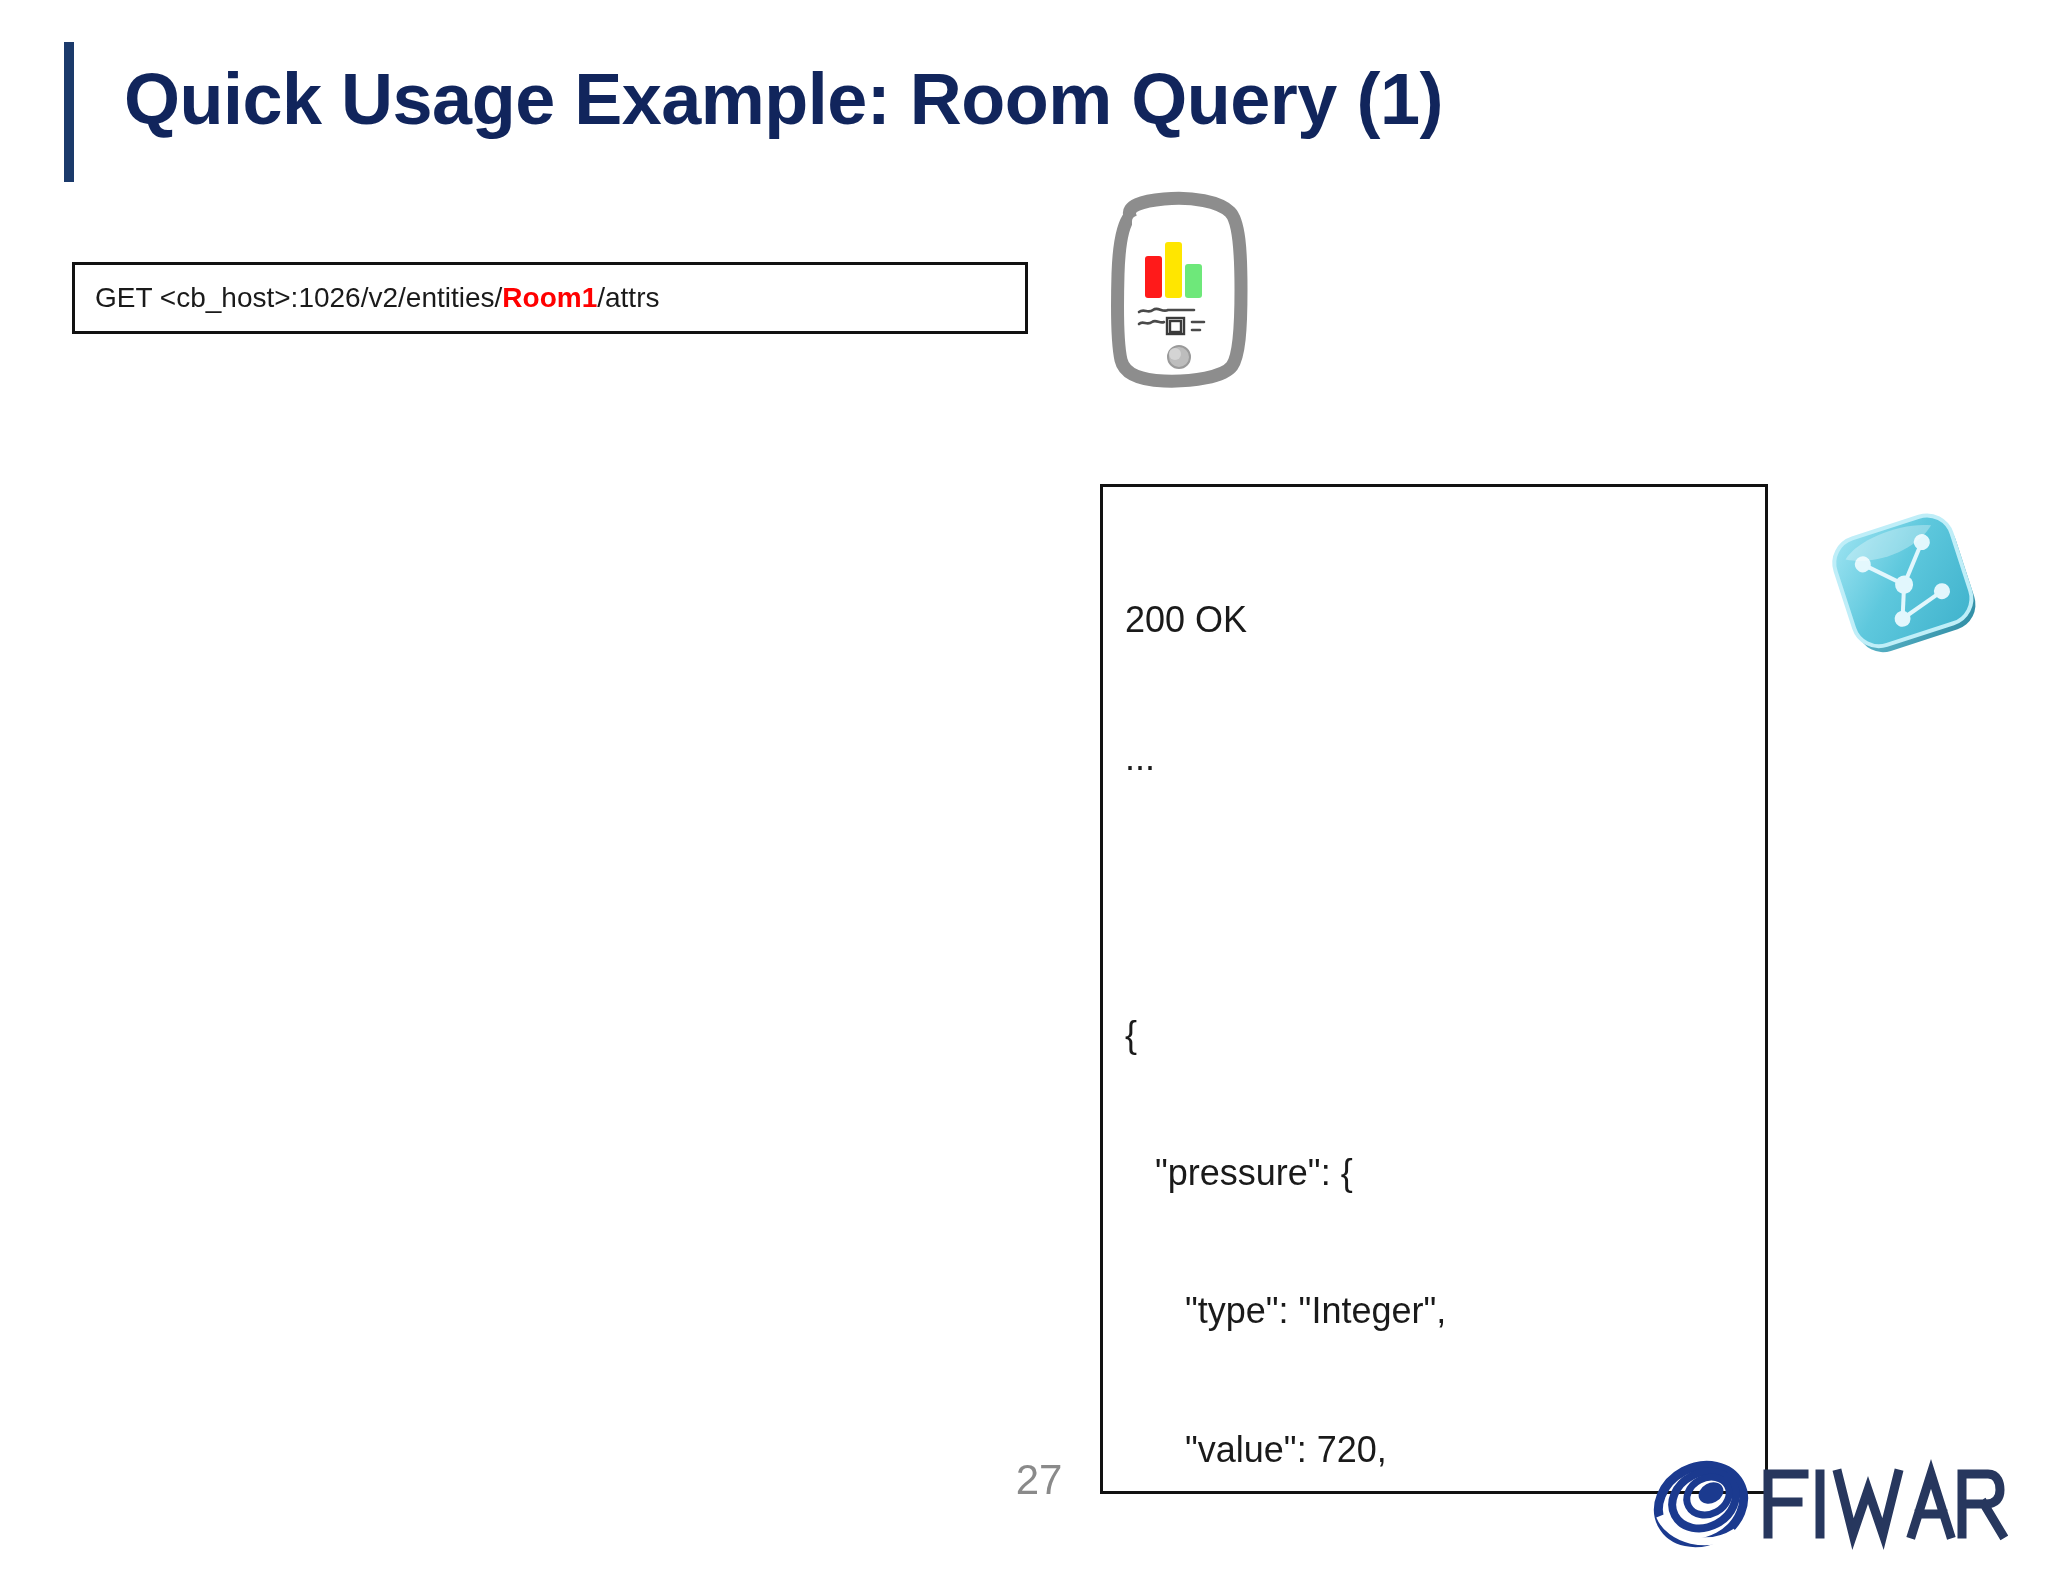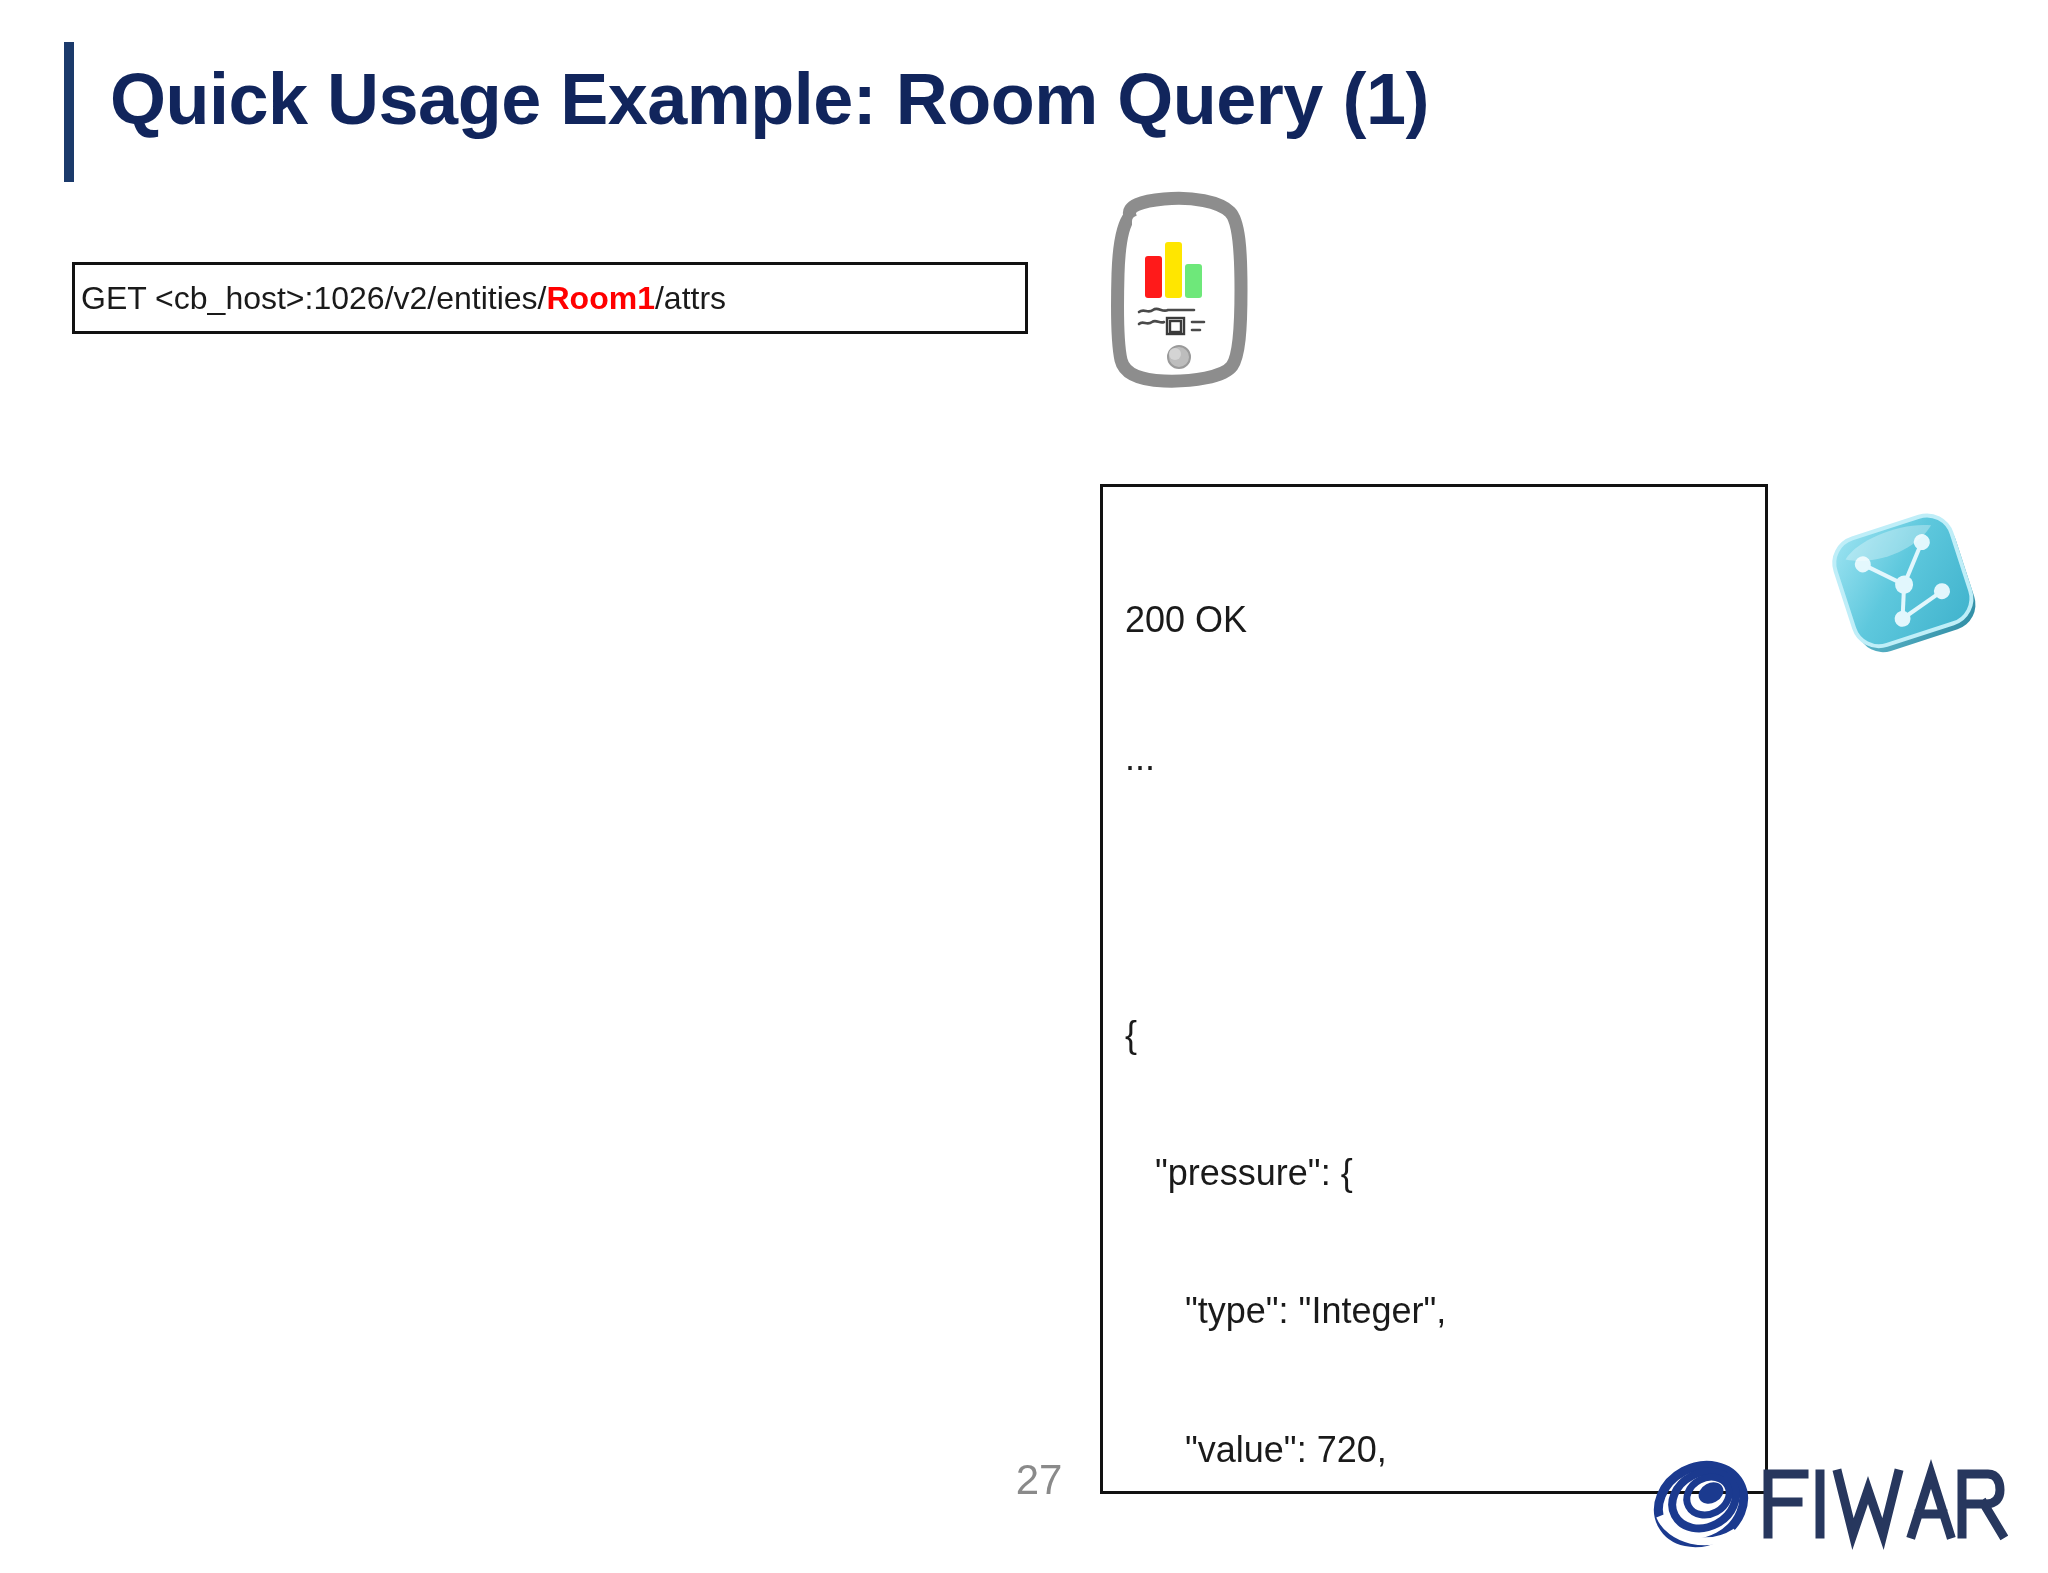--- a/index.html
+++ b/index.html
@@ -23,21 +23,21 @@
   .title-accent {
     position: absolute;
     left: 64px;
     top: 42px;
     width: 10px;
     height: 140px;
     background: #1b3a6b;
   }
   .slide-title {
     position: absolute;
-    left: 110px;
+    left: 124px;
     top: 62px;
     width: 1700px;
     font-family: "Liberation Sans", sans-serif;
     font-size: 72px;
     font-weight: bold;
     color: #11255c;
     letter-spacing: -0.5px;
     white-space: nowrap;
     line-height: 1.05;
   }
@@ -49,23 +49,23 @@
     top: 262px;
     width: 956px;
     height: 72px;
     border: 3px solid #111111;
     background: #ffffff;
     box-sizing: border-box;
     display: flex;
     align-items: center;
   }
   .request-text {
-    padding-left: 6px;
-    font-family: "Liberation Sans", sans-serif;
-    font-size: 32px;
+    padding-left: 20px;
+    font-family: "Liberation Sans", sans-serif;
+    font-size: 28px;
     color: #1a1a1a;
     white-space: nowrap;
     line-height: 1;
   }
   .request-text .hl {
     color: #ff0000;
     font-weight: bold;
   }
 
   

